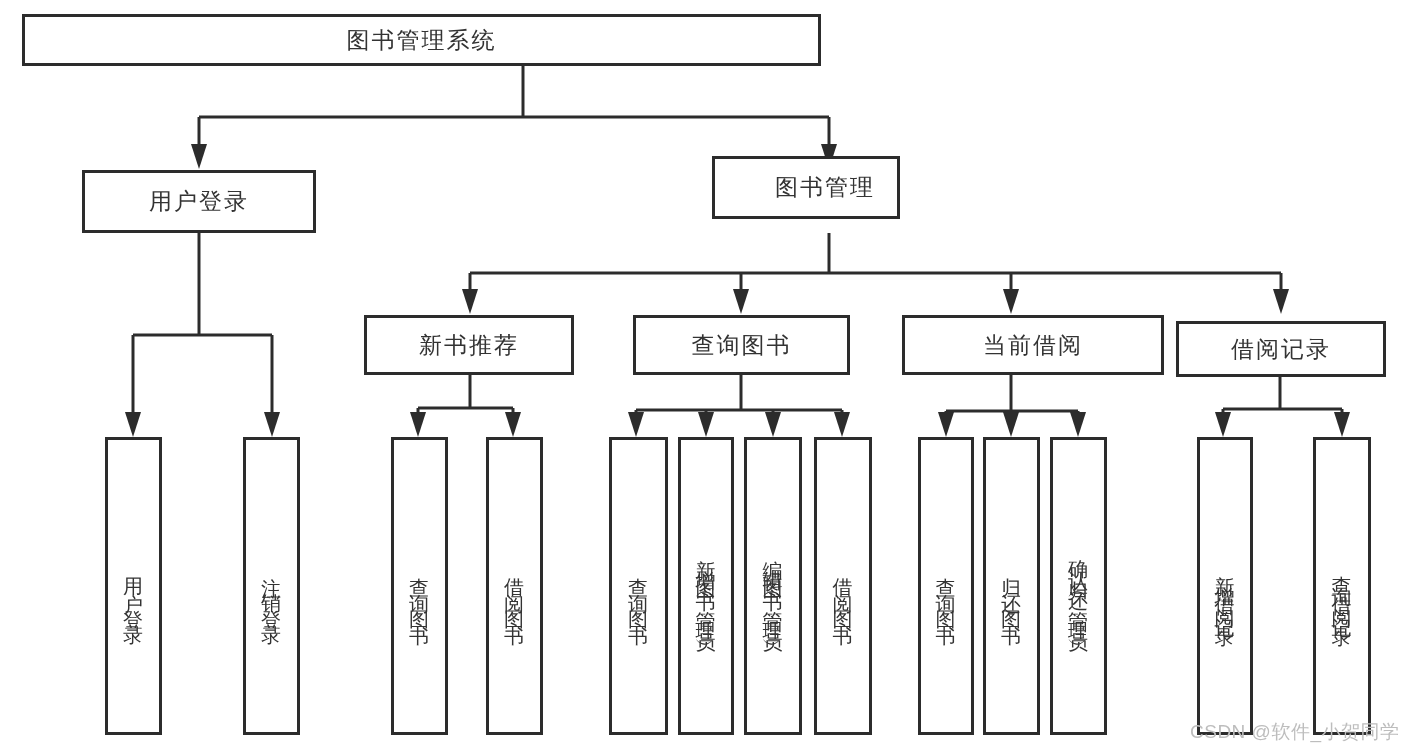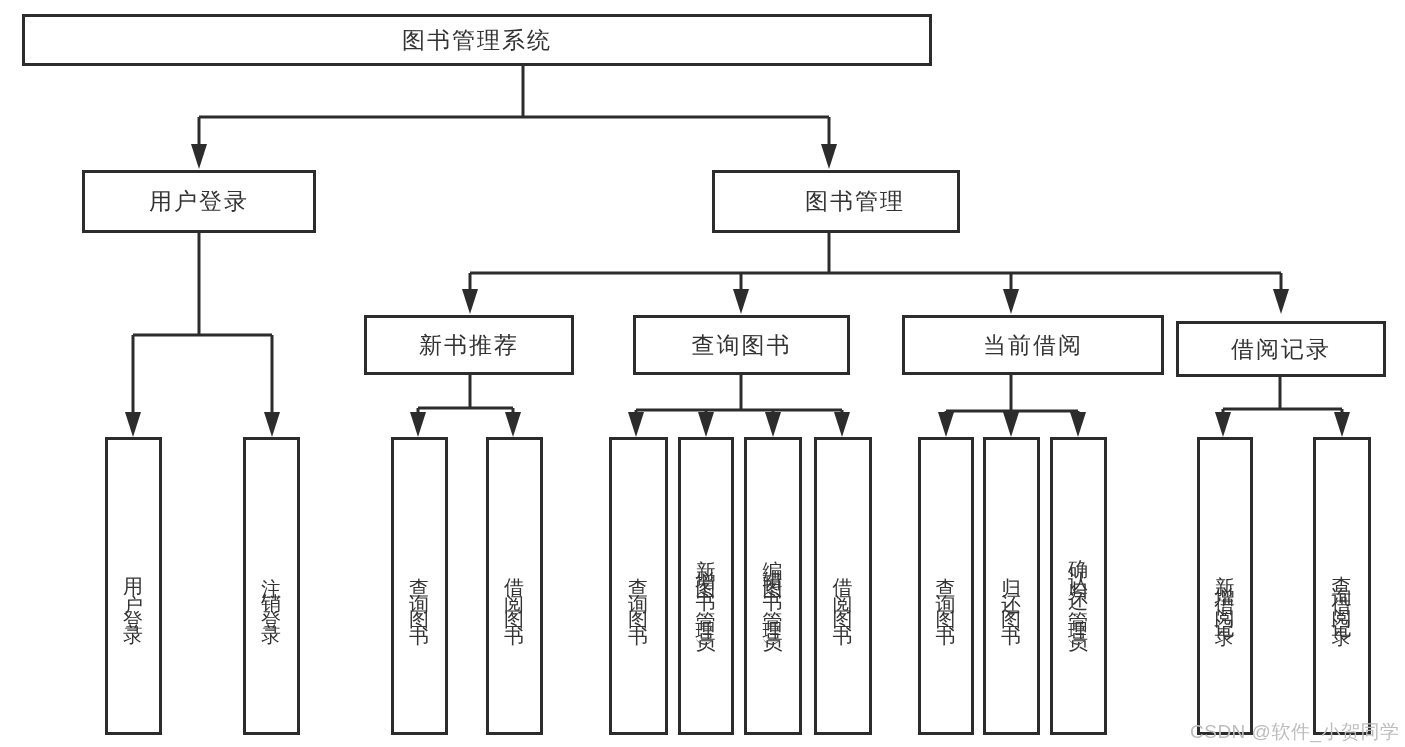--- a/index.html
+++ b/index.html
@@ -110,28 +110,28 @@
       <polygon points="765,412 781,412 773,437"></polygon>
       <polygon points="834,412 850,412 842,437"></polygon>
       <polygon points="938,412 954,412 946,437"></polygon>
       <polygon points="1003,412 1019,412 1011,437"></polygon>
       <polygon points="1070,412 1086,412 1078,437"></polygon>
       <polygon points="1215,412 1231,412 1223,437"></polygon>
       <polygon points="1334,412 1350,412 1342,437"></polygon>
     </g>
   </svg>
 
-  <div class="node" style="left:22px; top:14px; width:910px; height:52px;">
+  <div class="node" style="left:22px; top:14px; width:799px; height:52px;">
     <span class="node-label">图书管理系统</span>
   </div>
 
   <div class="node" style="left:82px; top:170px; width:234px; height:63px;">
     <span class="node-label">用户登录</span>
   </div>
-  <div class="node" style="left:712px; top:170px; width:248px; height:63px;padding-left:38px;">
+  <div class="node" style="left:712px; top:156px; width:188px; height:63px;padding-left:38px;">
     <span class="node-label">图书管理</span>
   </div>
 
   <div class="node" style="left:364px; top:315px; width:210px; height:60px;">
     <span class="node-label">新书推荐</span>
   </div>
   <div class="node" style="left:633px; top:315px; width:217px; height:60px;">
     <span class="node-label">查询图书</span>
   </div>
   <div class="node" style="left:902px; top:315px; width:262px; height:60px;">

